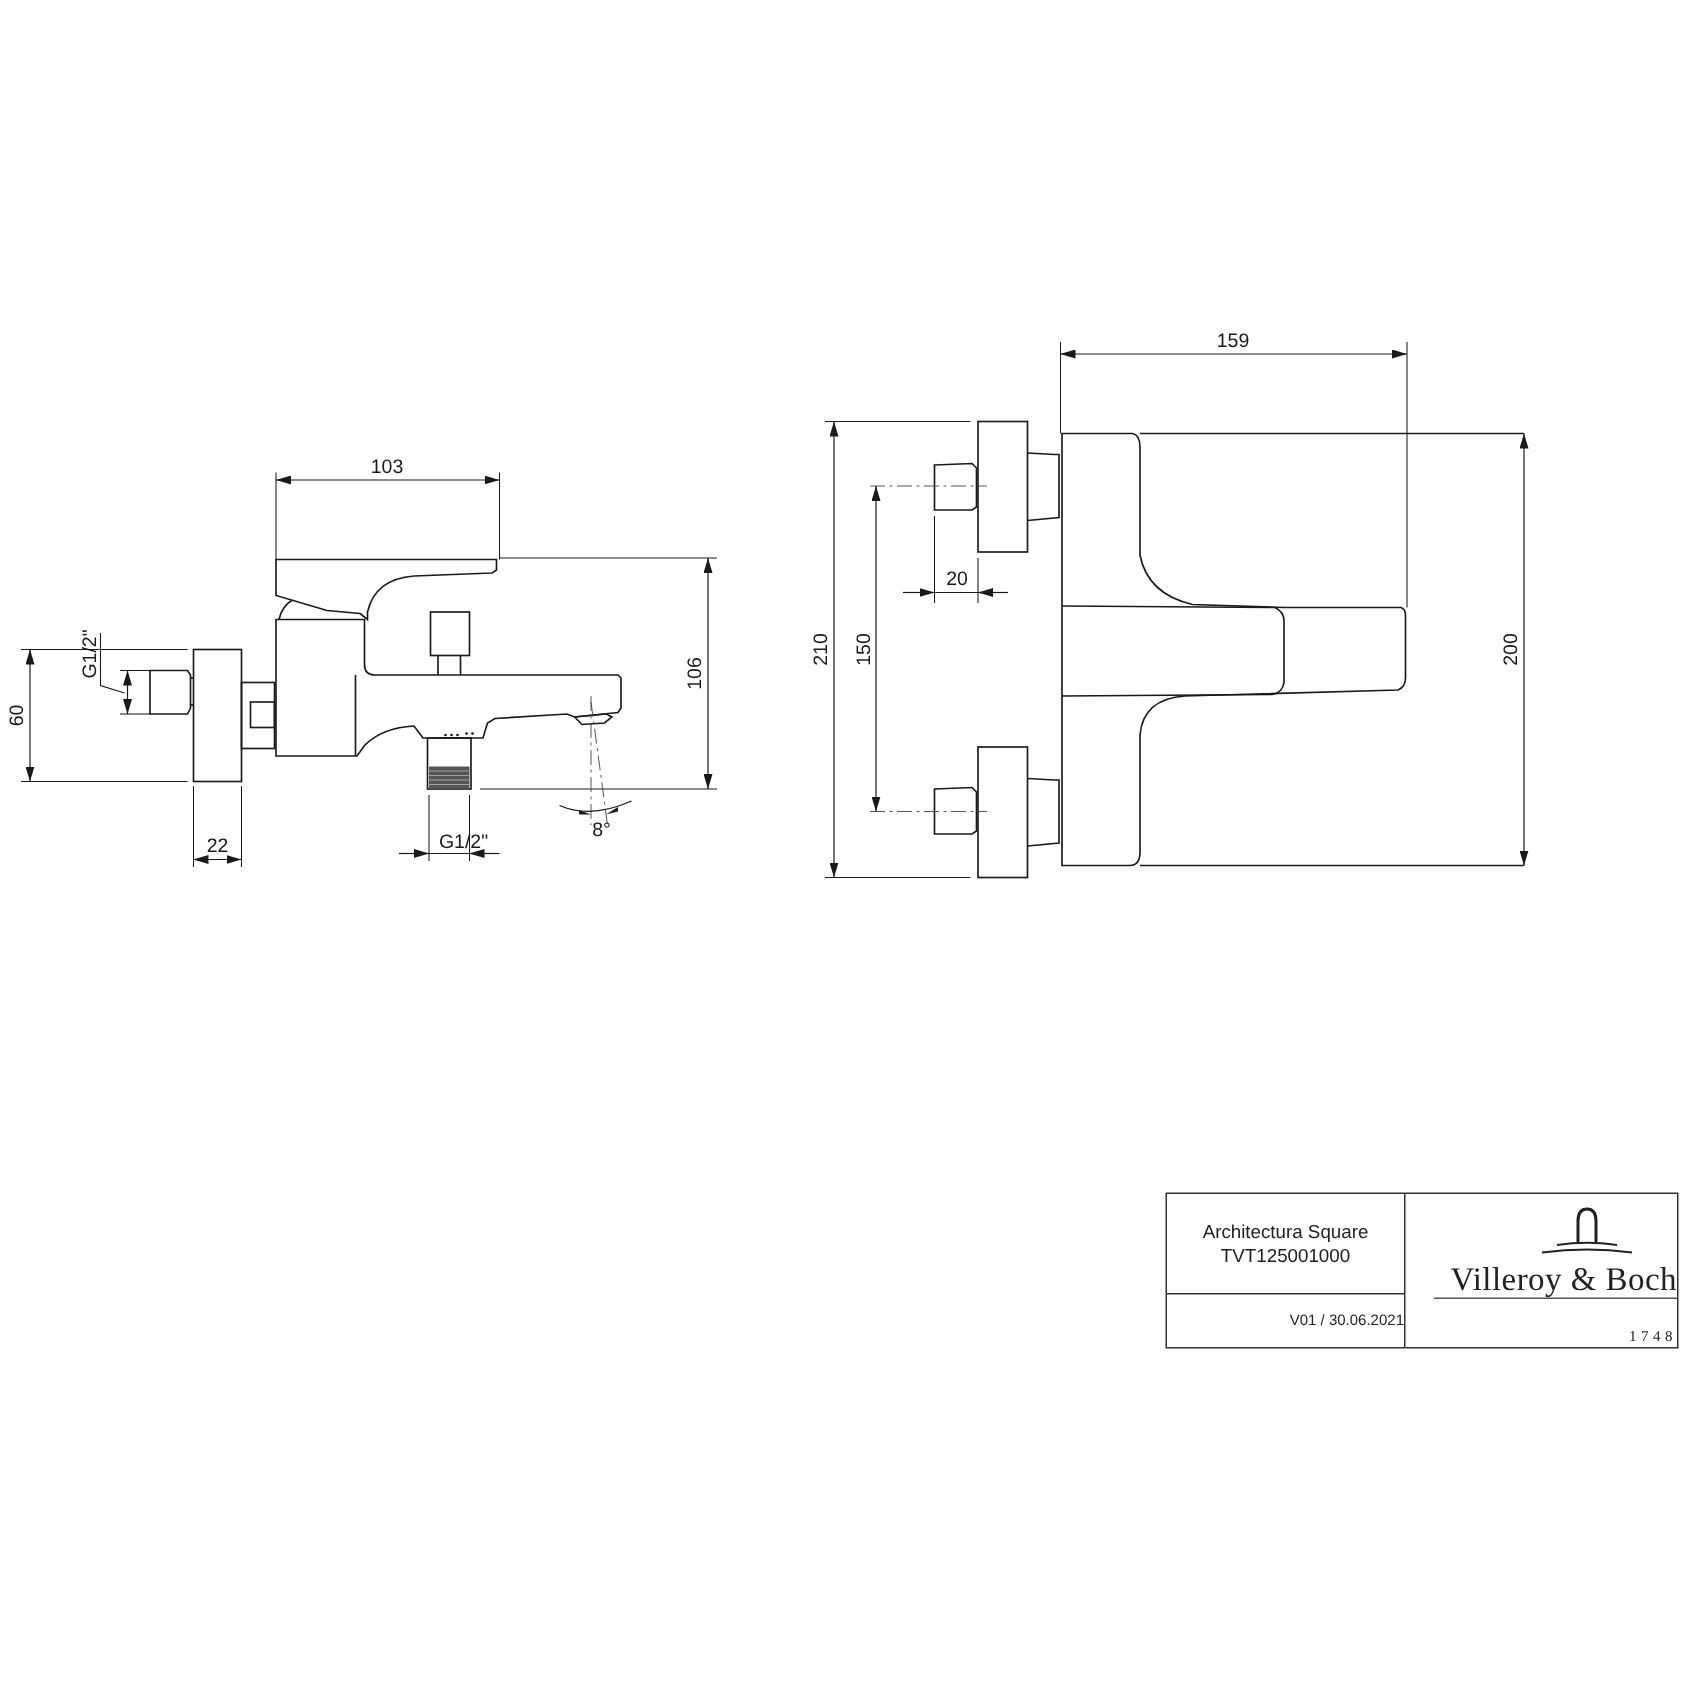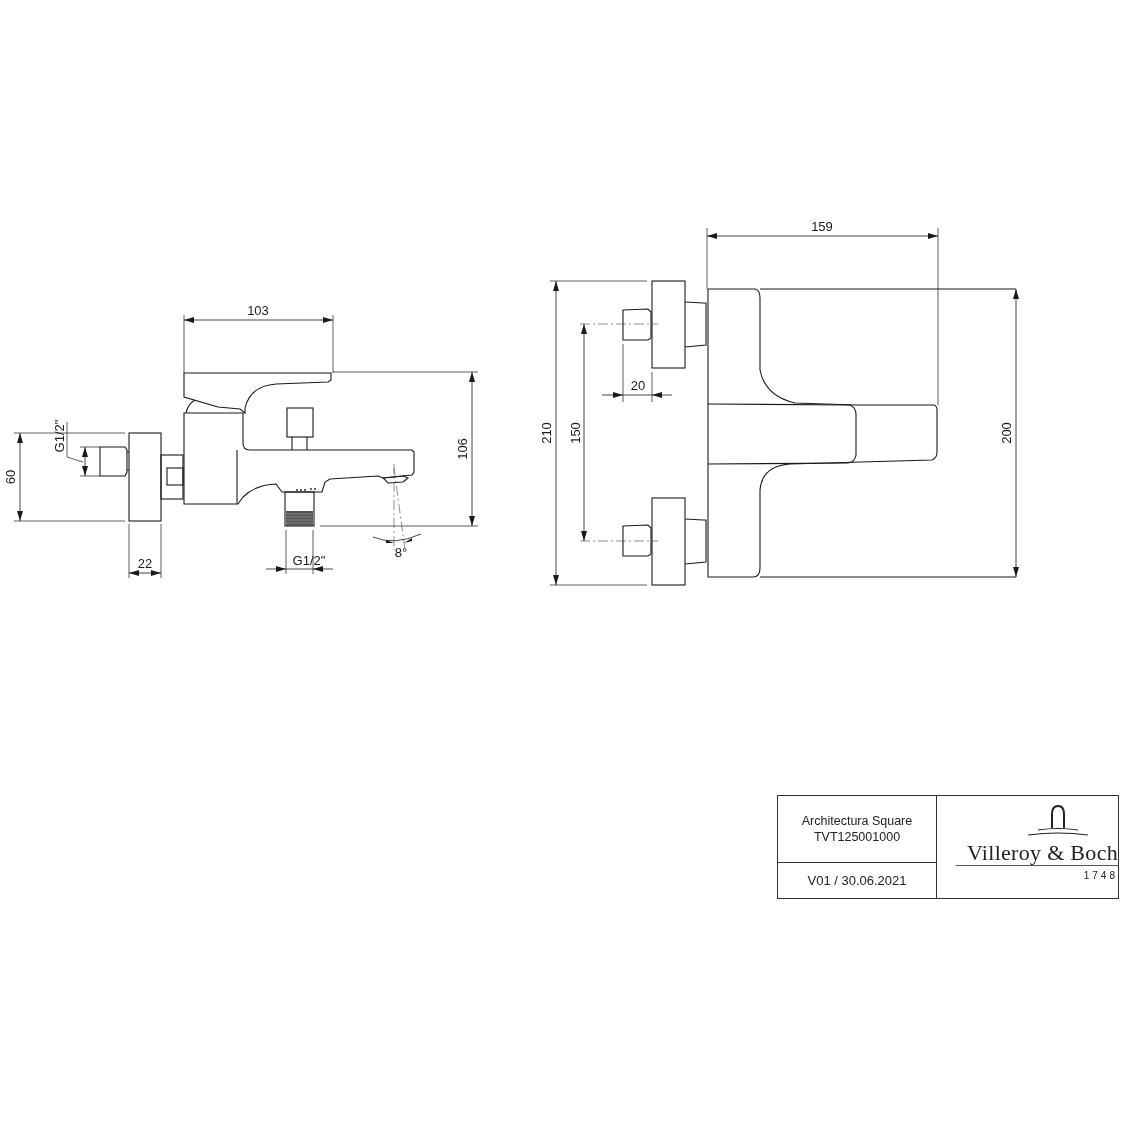--- a/index.html
+++ b/index.html
@@ -10,27 +10,27 @@
     .dim { stroke: #1a1a1a; stroke-width: 0.8; fill: none; }
     .ext { stroke: #1a1a1a; stroke-width: 0.7; fill: none; }
     .ctr { stroke: #444; stroke-width: 0.6; fill: none; stroke-dasharray: 10 3 2 3; }
     .arr { fill: #1a1a1a; stroke: none; }
     .dt { font-family: "Liberation Sans", sans-serif; font-size: 13px; fill: #1a1a1a; }
     .title-block { position: absolute; left: 777px; top: 795px; width: 342px; height: 104px;
                    border: 1px solid #333; box-sizing: border-box; display: flex; }
     .tb-left { width: 158px; border-right: 1px solid #333; display: flex; flex-direction: column; }
     .tb-top { height: 66px; border-bottom: 1px solid #333; display: flex; flex-direction: column;
               align-items: center; justify-content: center; font-size: 12.5px; color: #222; line-height: 16px; }
-    .tb-bot { flex: 1; display: flex; align-items: center; justify-content: center; font-size: 13px; color: #222; }
+    .tb-bot { flex: 1; display: flex; align-items: center; justify-content: flex-end; font-size: 10px; color: #222; }
     .tb-right { flex: 1; display: flex; flex-direction: column; align-items: flex-end; justify-content: flex-start; }
     .logo-mark { margin-top: 6px; }
     .brand { font-family: "Liberation Serif", serif; font-size: 22px; color: #222; letter-spacing: 0.3px;
              line-height: 22px; margin-top: 0px; position: relative; }
     .brand-underline { width: 162px; height: 1px; background: #555; margin-top: 1px; }
-    .year { font-family: Liberation Sans, sans-serif; font-size: 10px; letter-spacing: 3px; color: #222; margin-top: 4px; }
+    .year { font-family: Liberation Serif, serif; font-size: 10px; letter-spacing: 3px; color: #222; margin-top: 20px; }
   </style>
 </head>
 <body>
 
 <svg width="1129" height="1129" viewBox="0 0 1129 1129">
   <defs>
     <marker id="aE" markerWidth="10" markerHeight="6" refX="10" refY="3" orient="auto" markerUnits="userSpaceOnUse">
       <path d="M0,0 L10,3 L0,6 z" class="arr"></path>
     </marker>
     <marker id="aS" markerWidth="10" markerHeight="6" refX="0" refY="3" orient="auto" markerUnits="userSpaceOnUse">

